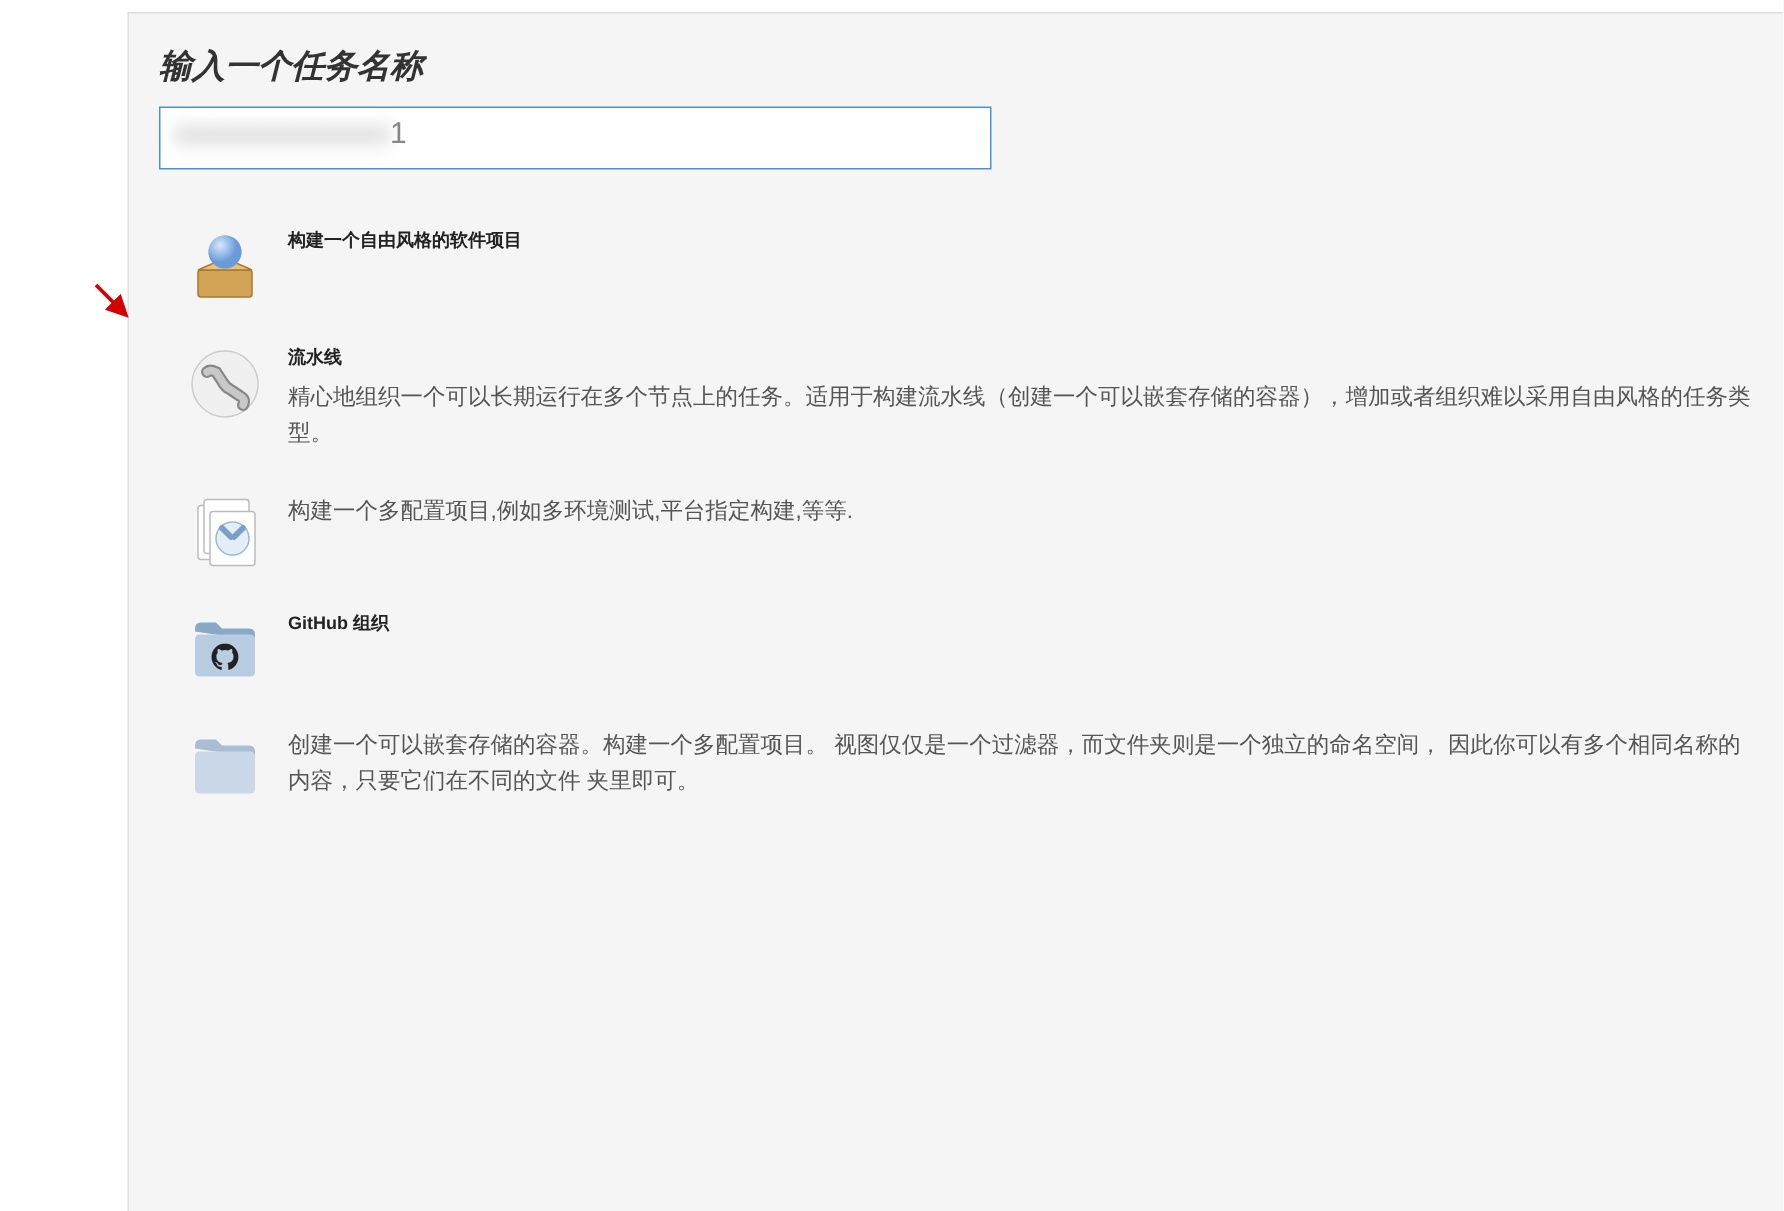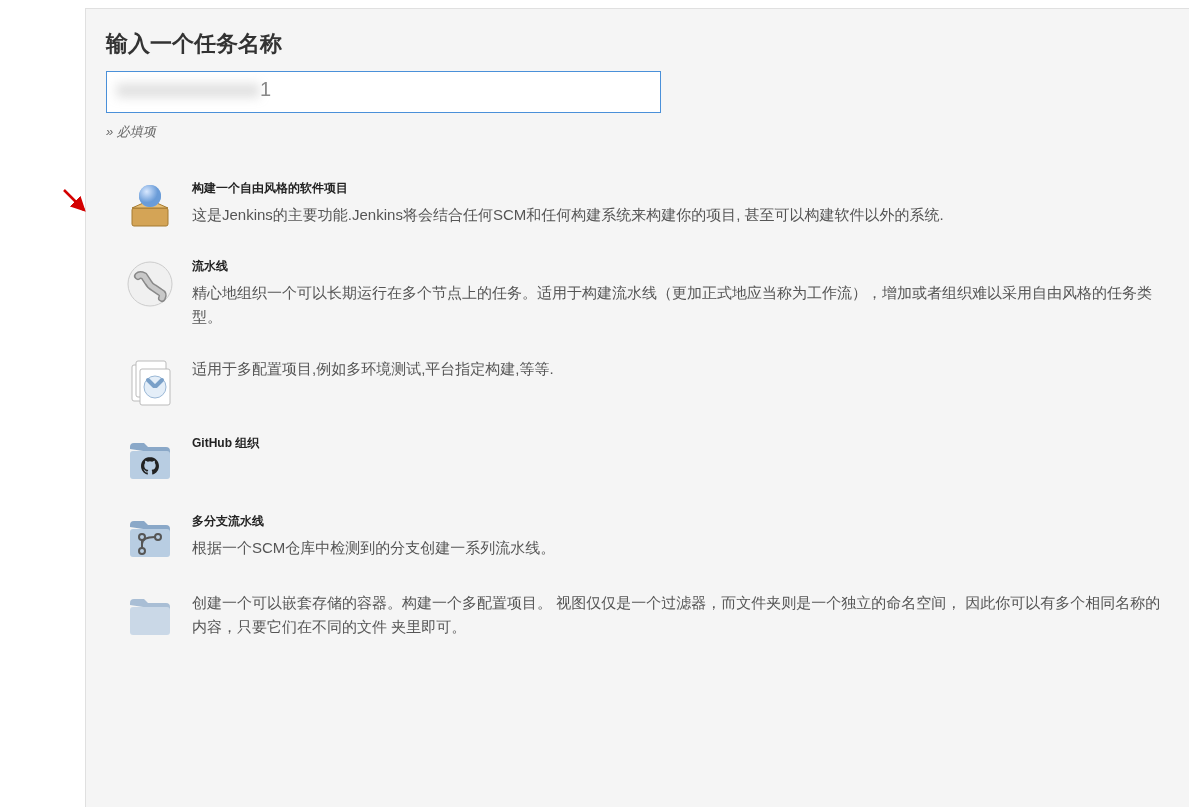--- a/index.html
+++ b/index.html
@@ -17,20 +17,21 @@
       border: 1px solid #e0e0e0;
       border-right: none;
       padding: 20px 20px 270px 20px;
       position: relative;
     }
     .section-title {
       font-size: 22px;
       font-weight: bold;
       color: #333;
       margin-bottom: 12px;
+      font-style: italic;
     }
     .name-input {
       width: 555px;
       height: 42px;
       border: 1px solid #4a90d9;
       background: #fff;
       font-size: 20px;
       padding: 6px 10px;
       color: #888;
       outline: none;
@@ -101,96 +102,78 @@
 
   <div class="main-panel">
     <div class="section-title">输入一个任务名称</div>
 
     <div>
       <div class="name-input">
         <span class="blurred-text">xxxxxxxxxxxxx</span><span>1</span>
       </div>
     </div>
 
-    <div class="required-note">
-      <span>» </span><span>必填项</span>
-    </div>
 
     <div class="option-list">
 
       <div class="option-item">
         <svg class="option-icon" viewBox="0 0 48 48">
           <rect x="6" y="26" width="36" height="18" rx="2" fill="#d4a456" stroke="#a57a30"></rect>
           <path d="M6 26 L24 18 L42 26 Z" fill="#e8c078" stroke="#a57a30"></path>
           <ellipse cx="24" cy="14" rx="11" ry="11" fill="#8ab4e8"></ellipse>
           <ellipse cx="24" cy="14" rx="11" ry="11" fill="url(#bg1)"></ellipse>
           <defs>
               <radialGradient id="bg1" cx="0.35" cy="0.3">
                 <stop offset="0" stop-color="#d8e8ff"></stop>
                 <stop offset="1" stop-color="#6a9cd8"></stop>
               </radialGradient>
             </defs>
         </svg>
         <div class="option-body">
           <div class="option-title">构建一个自由风格的软件项目</div>
-          <div class="option-desc">这是Jenkins的主要功能.Jenkins将会结合任何SCM和任何构建系统来构建你的项目, 甚至可以构建软件以外的系统.</div>
         </div>
       </div>
 
       <div class="option-item">
         <svg class="option-icon" viewBox="0 0 48 48">
           <circle cx="24" cy="24" r="22" fill="#f0f0f0" stroke="#ccc"></circle>
           <path d="M12 16 Q14 14 18 16 L22 22 Q24 26 28 28 L34 32 Q38 34 36 38" fill="none" stroke="#888" stroke-width="8" stroke-linecap="round"></path>
           <path d="M12 16 Q14 14 18 16 L22 22 Q24 26 28 28 L34 32 Q38 34 36 38" fill="none" stroke="#c8c8c8" stroke-width="5" stroke-linecap="round"></path>
         </svg>
         <div class="option-body">
           <div class="option-title">流水线</div>
-          <div class="option-desc">精心地组织一个可以长期运行在多个节点上的任务。适用于构建流水线（更加正式地应当称为工作流），增加或者组织难以采用自由风格的任务类型。</div>
+          <div class="option-desc">精心地组织一个可以长期运行在多个节点上的任务。适用于构建流水线（创建一个可以嵌套存储的容器），增加或者组织难以采用自由风格的任务类型。</div>
         </div>
       </div>
 
       <div class="option-item">
         <svg class="option-icon" viewBox="0 0 48 48">
           <rect x="6" y="6" width="30" height="36" rx="2" fill="#fff" stroke="#bbb"></rect>
           <rect x="10" y="2" width="30" height="36" rx="2" fill="#fff" stroke="#bbb"></rect>
           <rect x="14" y="10" width="30" height="36" rx="2" fill="#fff" stroke="#bbb"></rect>
           <circle cx="29" cy="28" r="11" fill="#e4eef8" stroke="#9bb8d6"></circle>
           <line x1="22" y1="21" x2="28" y2="27" stroke="#7aa0c8" stroke-width="4" stroke-linecap="round"></line>
           <line x1="36" y1="21" x2="30" y2="27" stroke="#7aa0c8" stroke-width="4" stroke-linecap="round"></line>
         </svg>
         <div class="option-body">
-          <div class="option-desc">适用于多配置项目,例如多环境测试,平台指定构建,等等.</div>
+          <div class="option-desc">构建一个多配置项目,例如多环境测试,平台指定构建,等等.</div>
         </div>
       </div>
 
       <div class="option-item">
         <svg class="option-icon" viewBox="0 0 48 48">
           <path d="M4 12 L4 10 Q4 6 8 6 L18 6 L22 10 L40 10 Q44 10 44 14 L44 18 Z" fill="#8aa8c8"></path>
           <rect x="4" y="14" width="40" height="28" rx="3" fill="#b8cde2"></rect>
           <path d="M24 20c-5 0-9 4-9 9 0 4 2.6 7.4 6.2 8.6.45.08.6-.2.6-.44v-1.7c-2.5.55-3-1.1-3-1.1-.4-1-.98-1.3-.98-1.3-.8-.55.06-.54.06-.54.9.06 1.36.92 1.36.92.8 1.35 2.07.96 2.57.73.08-.58.3-.96.56-1.18-2-.23-4.1-1-4.1-4.45 0-.98.35-1.79.92-2.42-.1-.22-.4-1.14.08-2.38 0 0 .75-.24 2.46.92a8.5 8.5 0 014.48 0c1.7-1.16 2.46-.92 2.46-.92.49 1.24.18 2.16.09 2.38.57.63.92 1.44.92 2.42 0 3.46-2.1 4.22-4.11 4.44.32.28.6.82.6 1.66v2.46c0 .24.16.53.61.44 3.6-1.2 6.19-4.6 6.19-8.6 0-5-4-9-9-9z" fill="#222"></path>
         </svg>
         <div class="option-body">
           <div class="option-title">GitHub 组织</div>
         </div>
       </div>
 
-      <div class="option-item">
-        <svg class="option-icon" viewBox="0 0 48 48">
-          <path d="M4 12 L4 10 Q4 6 8 6 L18 6 L22 10 L40 10 Q44 10 44 14 L44 18 Z" fill="#8aa8c8"></path>
-          <rect x="4" y="14" width="40" height="28" rx="3" fill="#b8cde2"></rect>
-          <circle cx="16" cy="22" r="3" fill="none" stroke="#555" stroke-width="2"></circle>
-          <circle cx="16" cy="36" r="3" fill="none" stroke="#555" stroke-width="2"></circle>
-          <circle cx="32" cy="22" r="3" fill="none" stroke="#555" stroke-width="2"></circle>
-          <path d="M16 25 L16 33 M16 29 Q16 22 29 22" fill="none" stroke="#555" stroke-width="2"></path>
-        </svg>
-        <div class="option-body">
-          <div class="option-title">多分支流水线</div>
-          <div class="option-desc">根据一个SCM仓库中检测到的分支创建一系列流水线。</div>
-        </div>
-      </div>
 
       <div class="option-item">
         <svg class="option-icon" viewBox="0 0 48 48" style="opacity:0.7">
           <path d="M4 12 L4 10 Q4 6 8 6 L18 6 L22 10 L40 10 Q44 10 44 14 L44 18 Z" fill="#8aa8c8"></path>
           <rect x="4" y="14" width="40" height="28" rx="3" fill="#b8cde2"></rect>
         </svg>
         <div class="option-body">
           <div class="option-desc">创建一个可以嵌套存储的容器。构建一个多配置项目。 视图仅仅是一个过滤器，而文件夹则是一个独立的命名空间， 因此你可以有多个相同名称的内容，只要它们在不同的文件 夹里即可。</div>
         </div>
       </div>

